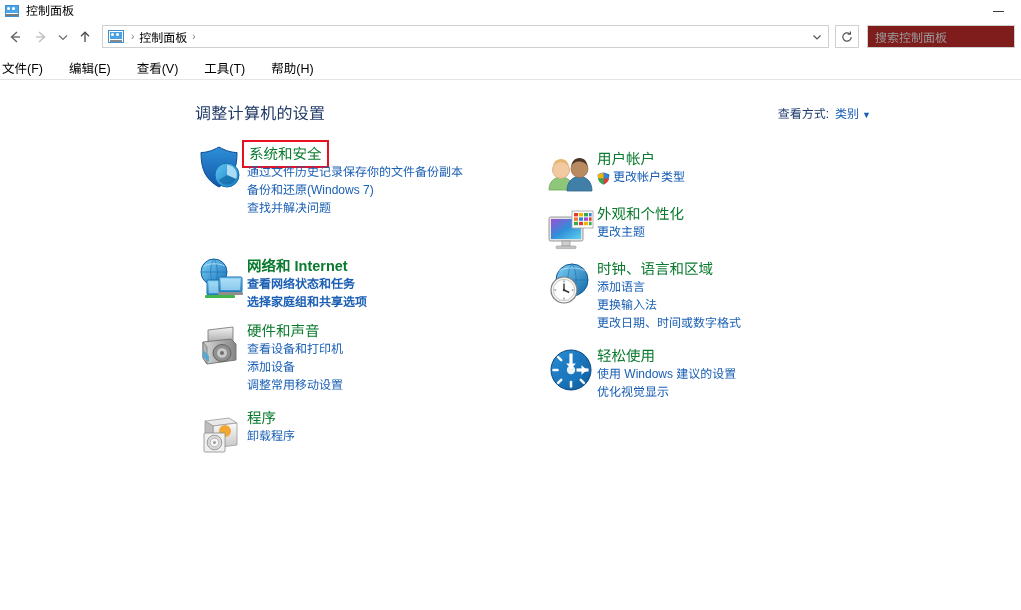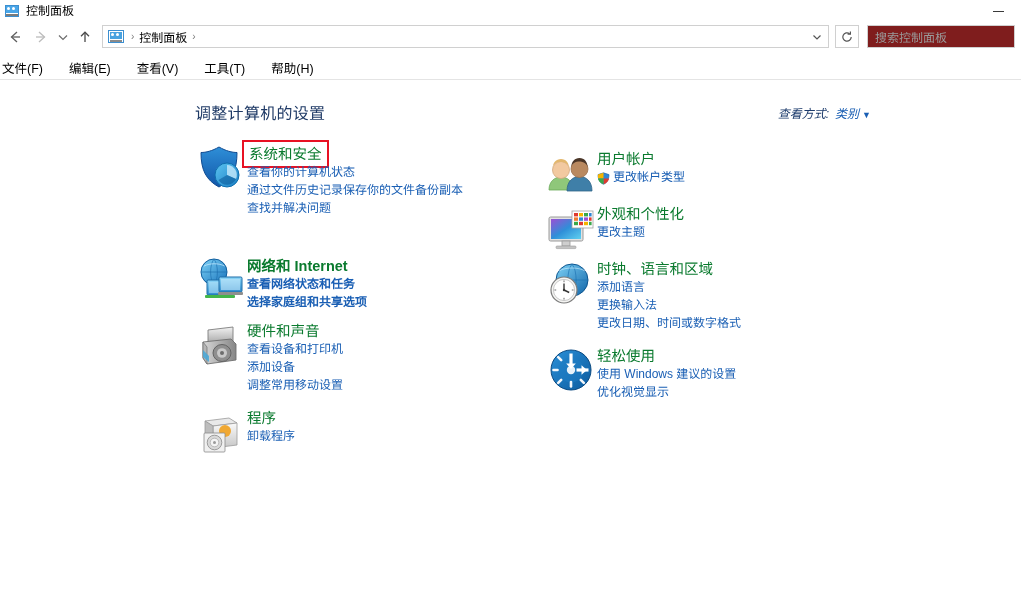--- a/index.html
+++ b/index.html
@@ -107,21 +107,21 @@
     position:absolute; left:0; top:80px; width:1021px; height:530px;
     background:#ffffff;
     padding-left:32px;
   }
   .page-title {
     position:absolute; left:195px; top:20px;
     font-size:16px; color:#1f3a66; letter-spacing:0.3px;
   }
   .viewby {
     position:absolute; right:150px; top:24px;
-    font-size:12px; color:#333; white-space:nowrap;font-style:italic;
+    font-size:12px; color:#333; white-space:nowrap;
   }
   .viewby .label { color:#1b3a6b; }
   .viewby .value { color:#1a5fb4; margin-left:6px; }
   .viewby .caret { color:#1a5fb4; font-size:9px; margin-left:3px; }
 
   .cat-col { position:absolute; top:0; }
   .col-left  { left:195px;  width:330px; }
   .col-right { left:545px;  width:340px; }
 
   .cat {
@@ -265,22 +265,22 @@
               </linearGradient>
             </defs>
             <path d="M24 4 C17 8 11 9.5 6 9.5 C6 27 11 37 24 44 C37 37 42 27 42 9.5 C37 9.5 31 8 24 4 Z" fill="url(#shGrad)" stroke="#0e4a91" stroke-width="1"></path>
             <circle cx="32" cy="32" r="12" fill="url(#shGrad2)" stroke="#0f6fae" stroke-width="1"></circle>
             <path d="M32 22 L32 32 L41 36 A10 10 0 0 0 32 22 Z" fill="#bfe6fa" opacity="0.85"></path>
             <path d="M32 32 L23.5 37 A10 10 0 0 0 41 36 Z" fill="#0d5e9c" opacity="0.6"></path>
           </svg>
         </div>
         <div class="cat-body">
           <div class="cat-title highlighted">系统和安全</div>
-          <a class="cat-link">查看你的计算机状态</a>
           <a class="cat-link">通过文件历史记录保存你的文件备份副本</a>
+          <a class="cat-link">备份和还原(Windows 7)</a>
           <a class="cat-link">查找并解决问题</a>
         </div>
       </div>
 
       <div class="cat" style="position:absolute; left:0; top:175px;font-weight:bold;">
         <div class="cat-icon">
           <svg class="ico" width="52" height="52" viewBox="0 0 52 52" aria-hidden="true">
             <defs>
               <linearGradient id="globeG" x1="0" y1="0" x2="1" y2="1">
                 <stop offset="0" stop-color="#7fd3f7"></stop>

